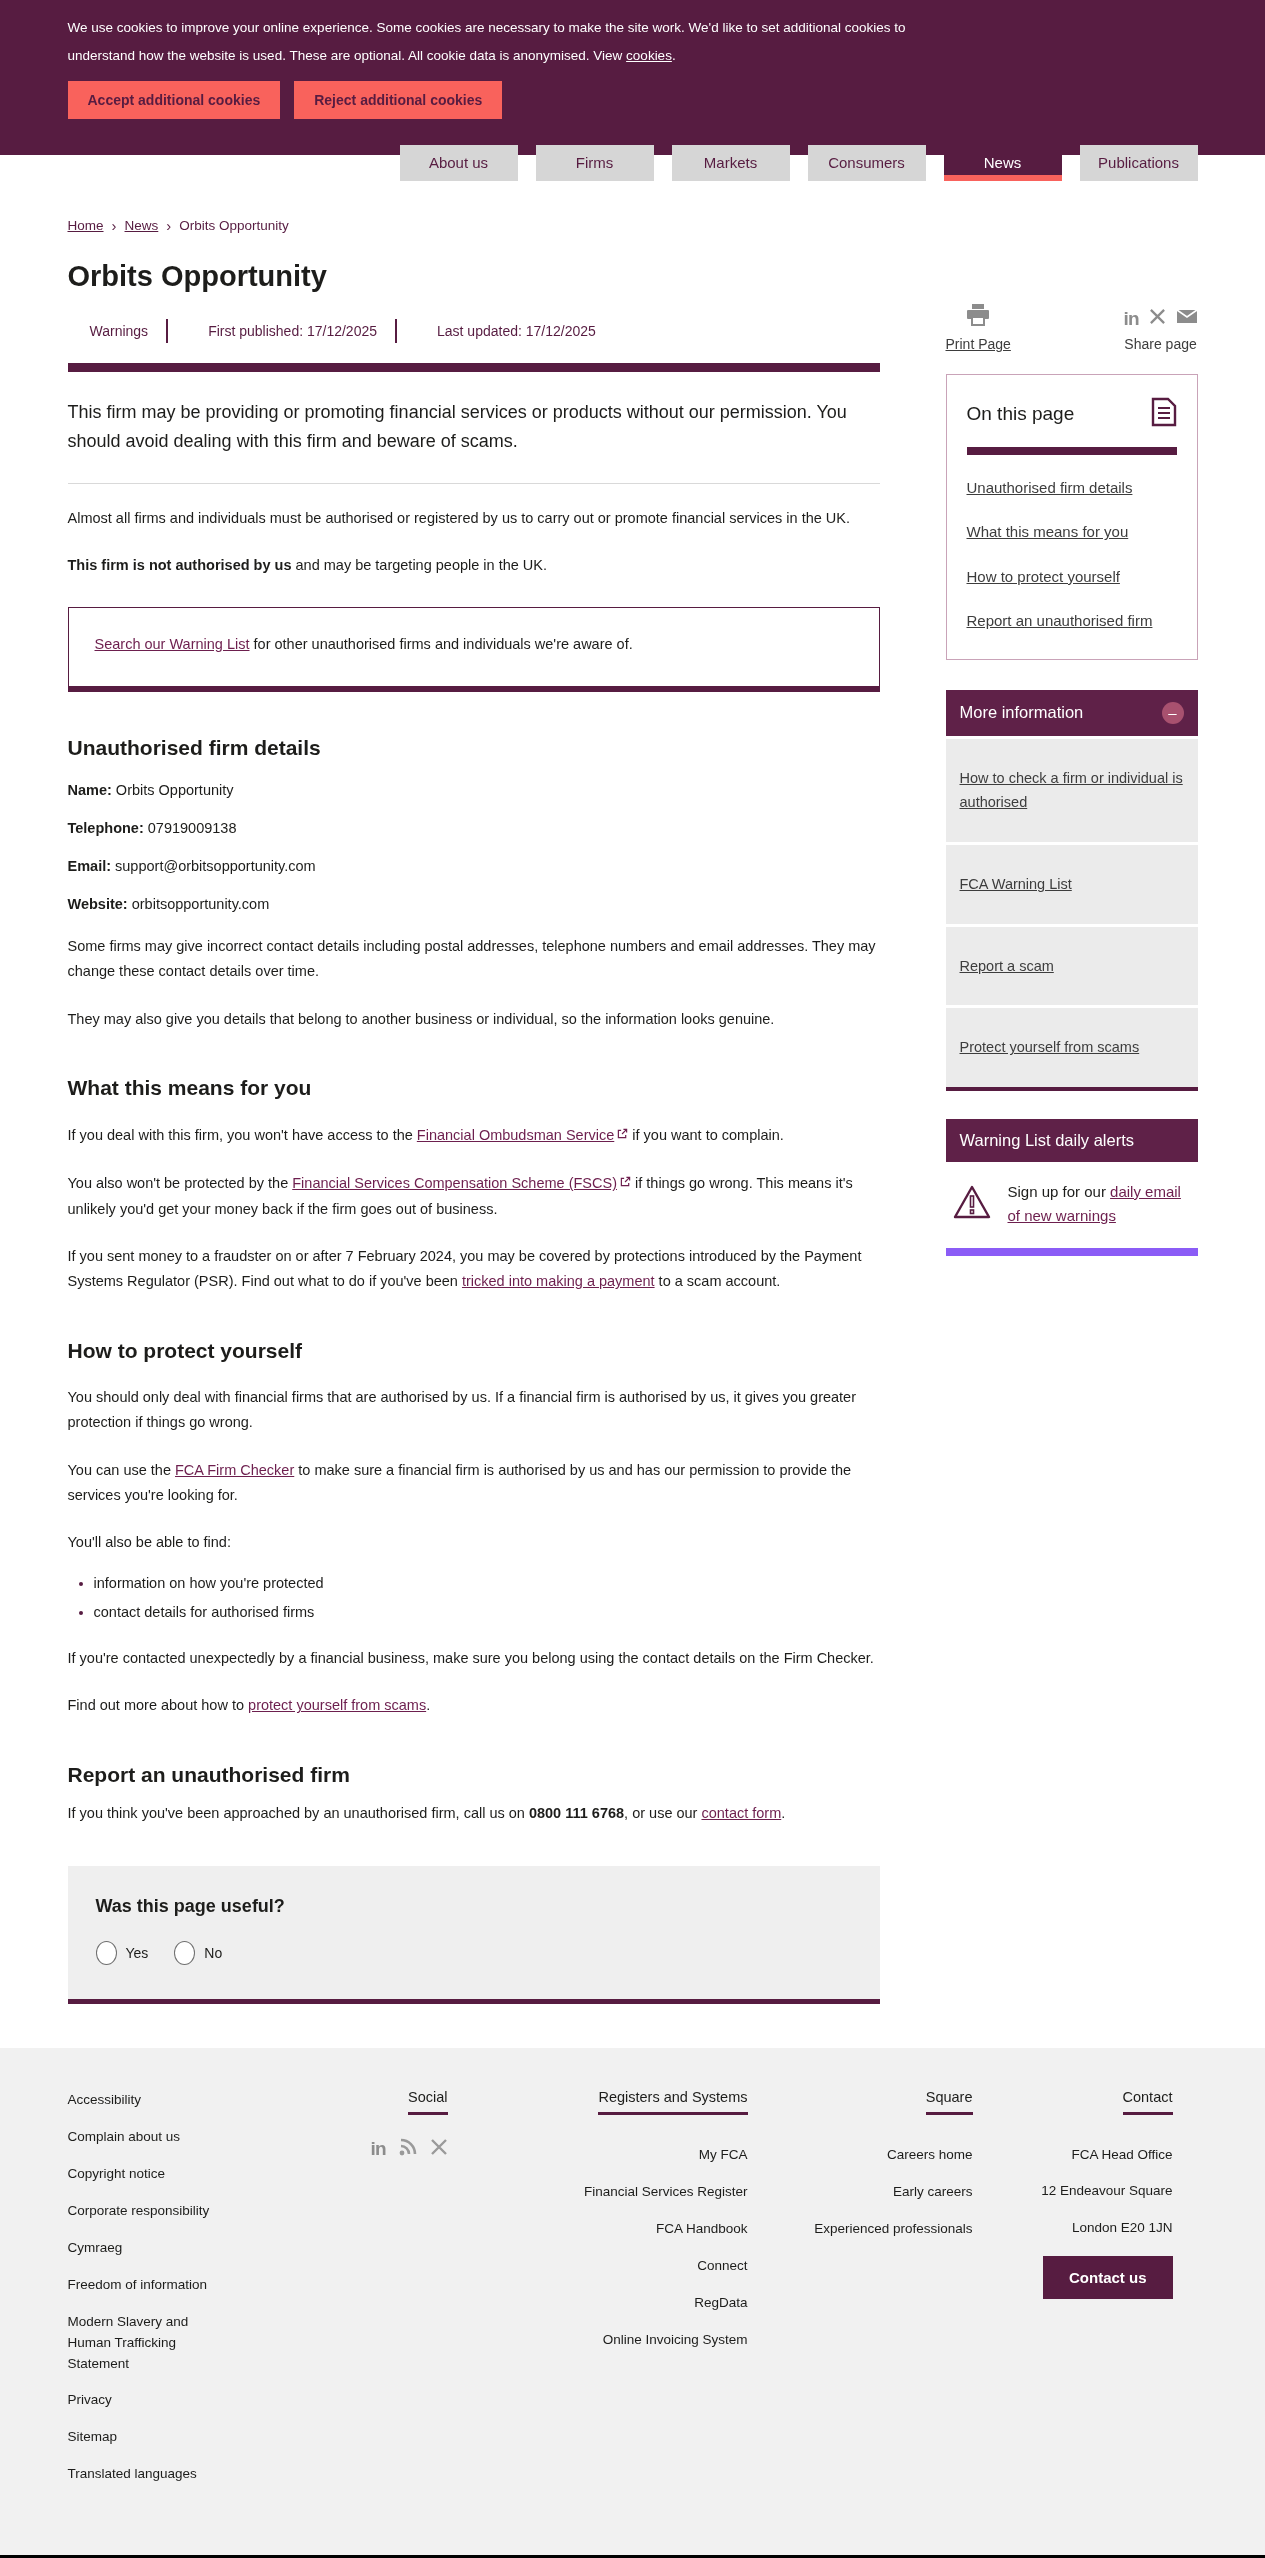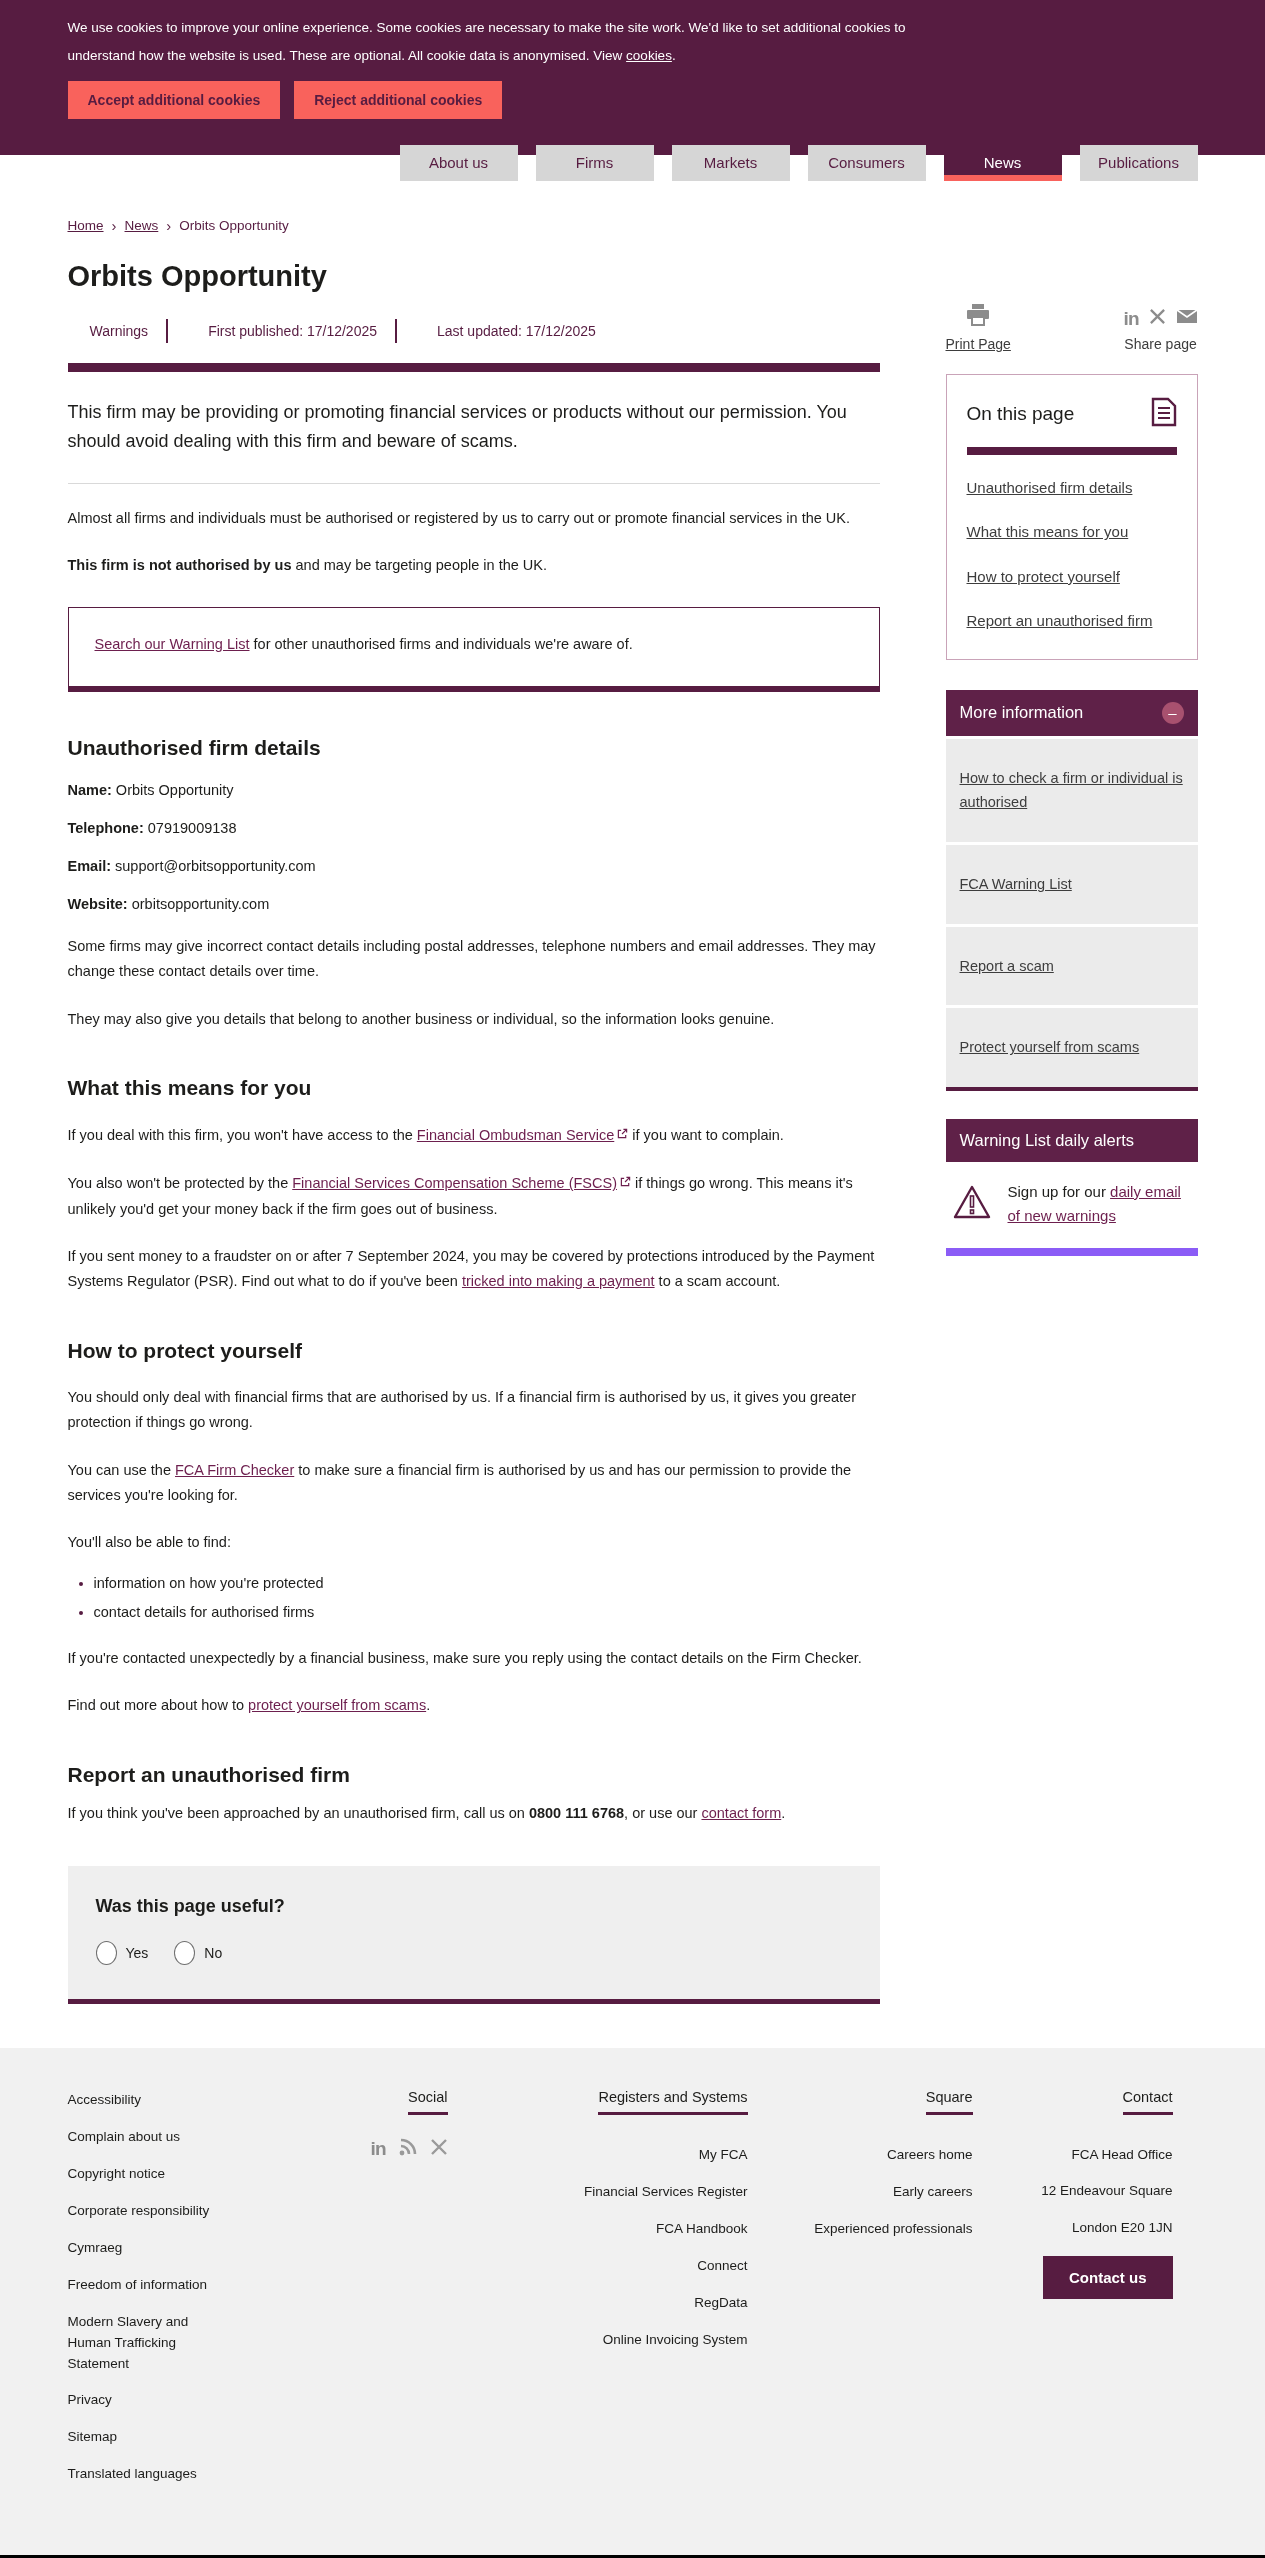--- a/index.html
+++ b/index.html
@@ -165,31 +165,31 @@
     <p class="body-p">Some firms may give incorrect contact details including postal addresses, telephone numbers and email addresses. They may change these contact details over time.</p>
     <p class="body-p">They may also give you details that belong to another business or individual, so the information looks genuine.</p>
 
     <h2 class="section-h">What this means for you</h2>
     <p class="body-p"><span>If you deal with this firm, you won't have access to the </span><a>Financial Ombudsman Service</a><span class="ext-icon"><svg width="11" height="11" viewBox="0 0 12 12">
             <path d="M4.5 2.5 H1.5 V10.5 H9.5 V7.5 M7 1.5 h3.5 V5 M10.5 1.5 L5.5 6.5" fill="none" stroke="#6d1f4e" stroke-width="1.3"></path>
           </svg></span><span> if you want to complain.</span></p>
     <p class="body-p"><span>You also won't be protected by the </span><a>Financial Services Compensation Scheme (FSCS)</a><span class="ext-icon"><svg width="11" height="11" viewBox="0 0 12 12">
             <path d="M4.5 2.5 H1.5 V10.5 H9.5 V7.5 M7 1.5 h3.5 V5 M10.5 1.5 L5.5 6.5" fill="none" stroke="#6d1f4e" stroke-width="1.3"></path>
           </svg></span><span> if things go wrong. This means it's unlikely you'd get your money back if the firm goes out of business.</span></p>
-    <p class="body-p"><span>If you sent money to a fraudster on or after 7 September 2024, you may be covered by protections introduced by the Payment Systems Regulator (PSR). Find out what to do if you've been </span><a>tricked into making a payment</a><span> to a scam account.</span></p>
+    <p class="body-p"><span>If you sent money to a fraudster on or after 7 February 2024, you may be covered by protections introduced by the Payment Systems Regulator (PSR). Find out what to do if you've been </span><a>tricked into making a payment</a><span> to a scam account.</span></p>
 
     <h2 class="section-h">How to protect yourself</h2>
     <p class="body-p">You should only deal with financial firms that are authorised by us. If a financial firm is authorised by us, it gives you greater protection if things go wrong.</p>
     <p class="body-p"><span>You can use the </span><a>FCA Firm Checker</a><span> to make sure a financial firm is authorised by us and has our permission to provide the services you're looking for.</span></p>
     <p class="body-p">You'll also be able to find:</p>
     <ul class="protect-list">
       <li>information on how you're protected</li>
       <li>contact details for authorised firms</li>
     </ul>
-    <p class="body-p">If you're contacted unexpectedly by a financial business, make sure you reply using the contact details on the Firm Checker.</p>
+    <p class="body-p">If you're contacted unexpectedly by a financial business, make sure you belong using the contact details on the Firm Checker.</p>
     <p class="body-p"><span>Find out more about how to </span><a>protect yourself from scams</a><span>.</span></p>
 
     <h2 class="section-h">Report an unauthorised firm</h2>
     <p class="body-p" style="margin-top:14px;"><span>If you think you've been approached by an unauthorised firm, call us on </span><strong>0800 111 6768</strong><span>, or use our </span><a>contact form</a><span>.</span></p>
 
     <div class="feedback-box">
       <h3>Was this page useful?</h3>
       <div class="feedback-options">
         <label class="radio-option">
             <span class="radio-circle"></span>

